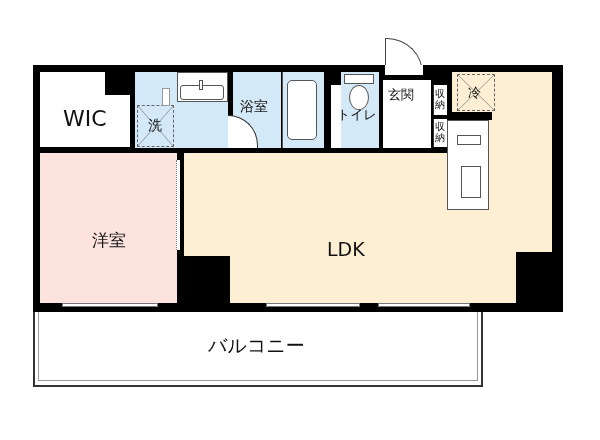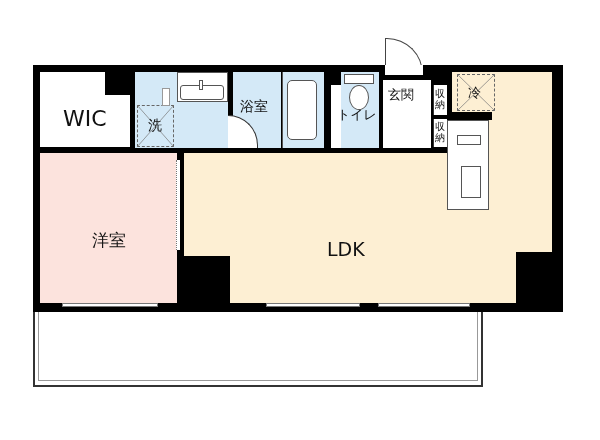--- a/index.html
+++ b/index.html
@@ -15,20 +15,21 @@
   .dashed { border:1px dashed #666; }
   .thin { border:1px solid #555; }
 </style>
 </head>
 <body>
 
 <div class="abs" style="left:0;top:0;width:600px;height:440px;">
 
   <div class="abs" style="left:33px;top:305px;width:450px;height:82px;border:2px solid #333;background:#fff;"></div>
   <div class="abs" style="left:38px;top:305px;width:440px;height:76px;border:1px solid #999;border-top:none;"></div>
+  <div class="label" style="left:208px;top:333px;font-size:19px;">バルコニー</div>
 
   <div class="abs wall" style="left:33px;top:65px;width:530px;height:247px;"></div>
 
   <div class="abs white" style="left:40px;top:72px;width:90px;height:75px;"></div>
   <div class="abs wall" style="left:105px;top:65px;width:50px;height:30px;"></div>
   <div class="abs white" style="left:40px;top:97px;width:90px;height:50px;"></div>
   <div class="label" style="left:63px;top:106px;font-size:22px;">WIC</div>
 
   <div class="abs wet" style="left:135px;top:72px;width:93px;height:76px;"></div>
   <div class="abs white thin" style="left:177px;top:72px;width:51px;height:30px;"></div>

